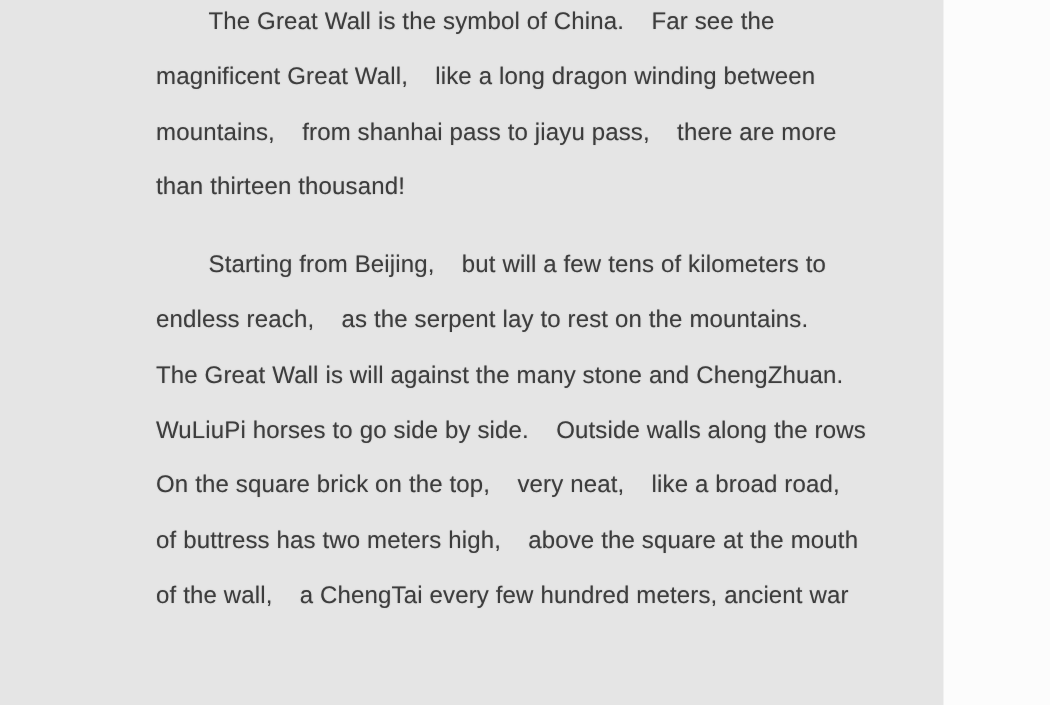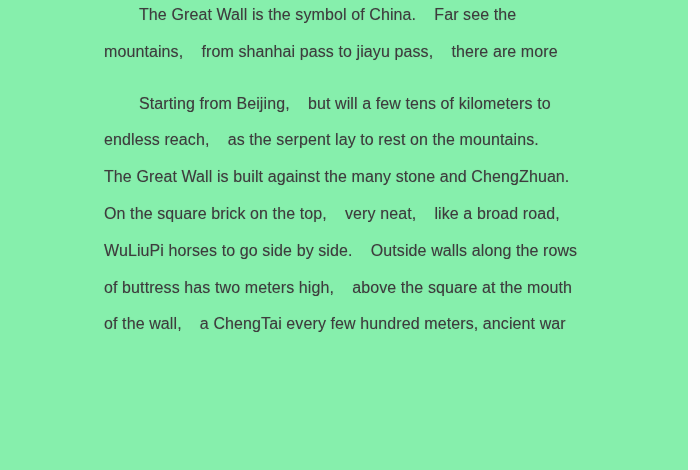--- a/index.html
+++ b/index.html
@@ -7,24 +7,24 @@
     padding: 0;
   }
   body {
     width: 700px;
     height: 470px;
     overflow: hidden;
     background: #fcfcfc;
   }
   .page {
     position: relative;
-    width: 688px;
+    width: 629px;
     height: 470px;
     overflow: hidden;
-    background: #86efac;
+    background: #e5e5e5;
   }
   .doc {
     position: absolute;
     top: -3px;
     left: 104px;
     right: 0;
   }
   .para {
     margin: 0;
     padding: 0;
@@ -48,27 +48,29 @@
   }
 </style>
 </head>
 <body>
 
 <div class="page">
   <div class="doc">
 
     <div class="para">
       <span class="line indent">The Great Wall is the symbol of China.    Far see the</span>
+      <span class="line">magnificent Great Wall,    like a long dragon winding between</span>
       <span class="line">mountains,    from shanhai pass to jiayu pass,    there are more</span>
+      <span class="line">than thirteen thousand!</span>
     </div>
 
     <div class="para">
       <span class="line indent">Starting from Beijing,    but will a few tens of kilometers to</span>
       <span class="line">endless reach,    as the serpent lay to rest on the mountains.</span>
-      <span class="line">The Great Wall is built against the many stone and ChengZhuan.</span>
+      <span class="line">The Great Wall is will against the many stone and ChengZhuan.</span>
+      <span class="line">WuLiuPi horses to go side by side.    Outside walls along the rows</span>
       <span class="line">On the square brick on the top,    very neat,    like a broad road,</span>
-      <span class="line">WuLiuPi horses to go side by side.    Outside walls along the rows</span>
       <span class="line">of buttress has two meters high,    above the square at the mouth</span>
       <span class="line">of the wall,    a ChengTai every few hundred meters, ancient war</span>
     </div>
 
   </div>
 </div>
 
 </body></html>

